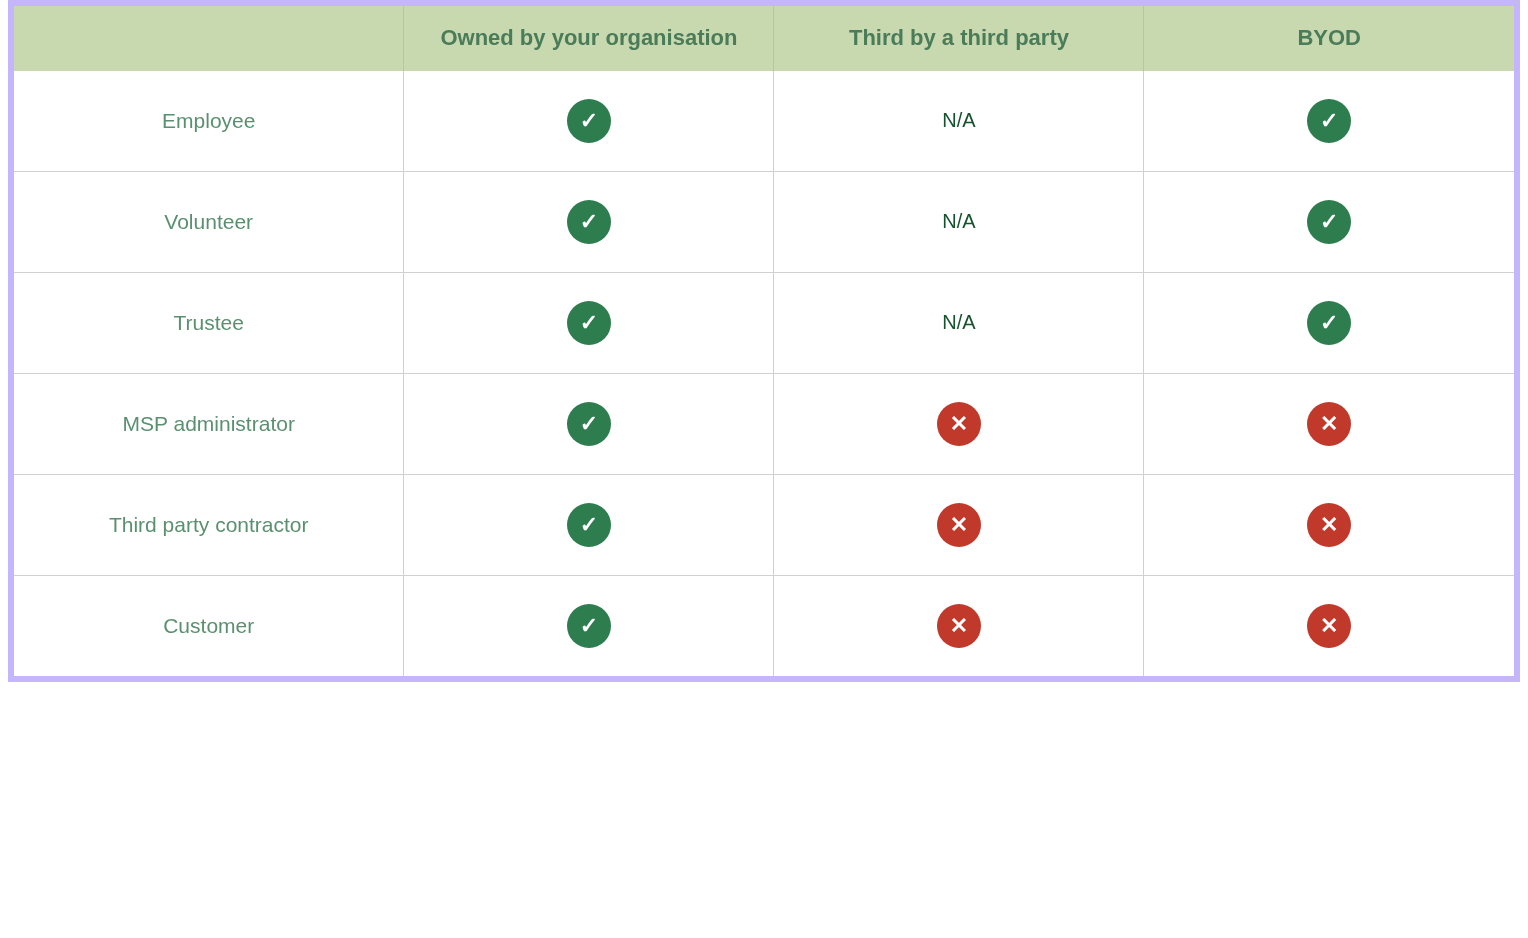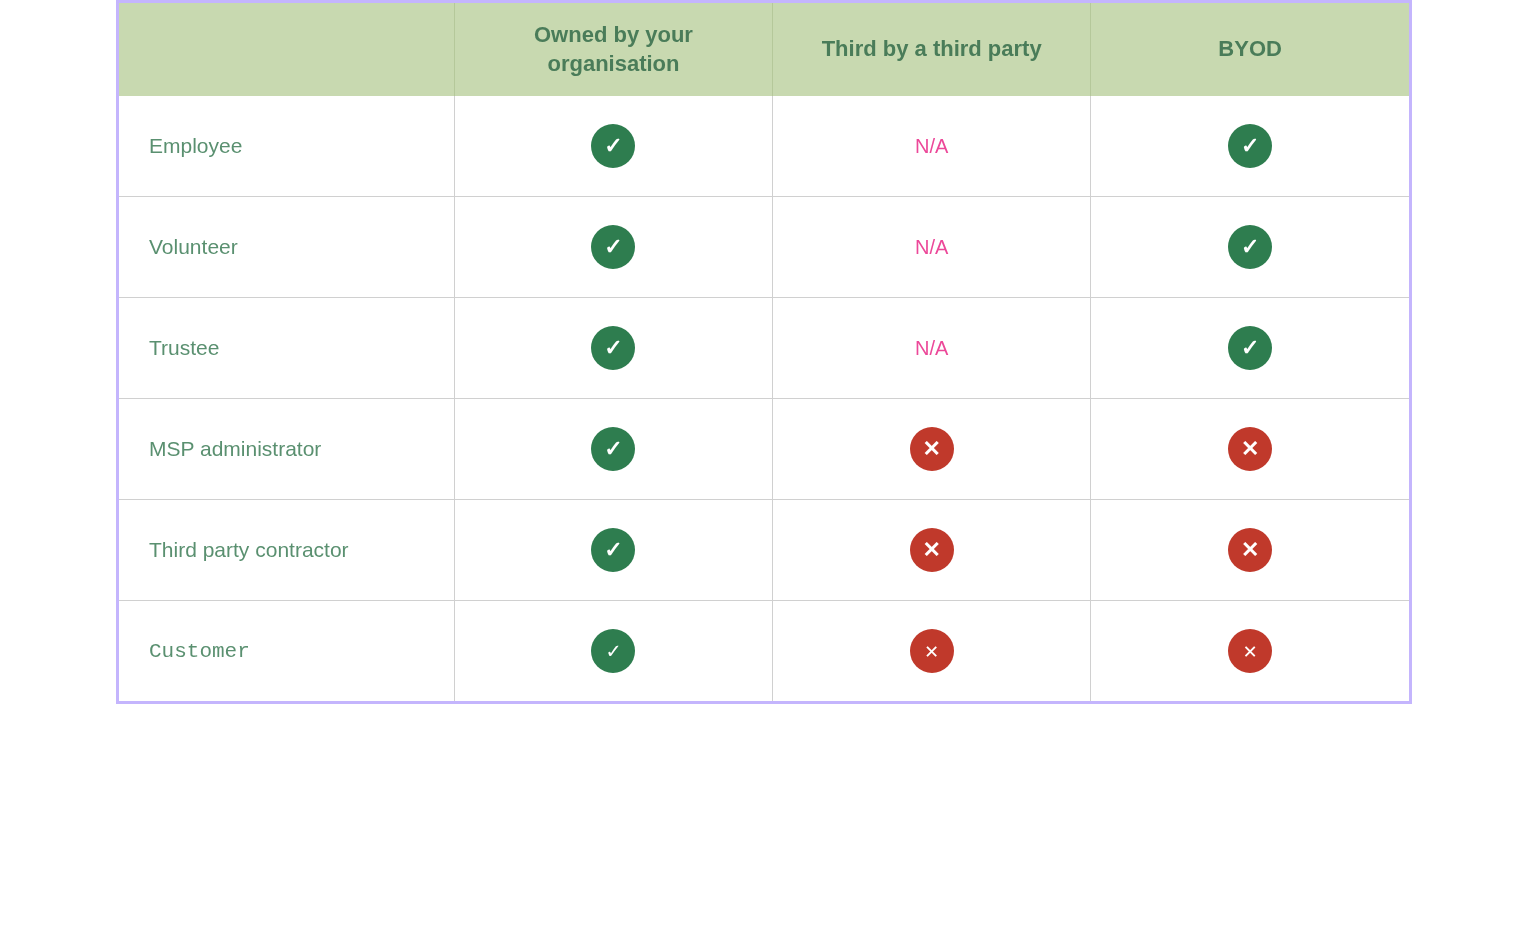--- a/index.html
+++ b/index.html
@@ -12,22 +12,22 @@
       font-family: 'Helvetica Neue', Arial, sans-serif;
       background: #fff;
       display: flex;
       justify-content: center;
       align-items: flex-start;
       min-height: 938px;
       padding: 0;
     }
 
     .table-wrapper {
-      width: 1296px;
-      border: 3px solid #c4b5fd;
+      width: 1512px;
+      border: 6px solid #c4b5fd;
     }
 
     table {
       width: 100%;
       border-collapse: collapse;
       table-layout: fixed;
     }
 
     thead tr {
       background-color: #c8d9b0;
@@ -50,38 +50,37 @@
     thead th:last-child {
       border-right: none;
     }
 
     tbody tr {
       border-bottom: 1px solid #d0d0d0;
     }
 
     tbody tr:last-child {
       border-bottom: none;
-      font-family: Liberation Mono, monospace;
     }
 
     tbody td {
       padding: 28px 30px;
       text-align: center;
       vertical-align: middle;
       border-right: 1px solid #d0d0d0;
       font-size: 20px;
       color: #5a9070;
     }
 
     tbody td:last-child {
       border-right: none;
     }
 
     tbody td:first-child {
-      text-align: left;
+      text-align: center;
       font-size: 21px;
       color: #5a9070;
     }
 
     .check-icon {
       display: inline-flex;
       align-items: center;
       justify-content: center;
       width: 44px;
       height: 44px;
@@ -99,21 +98,21 @@
       width: 44px;
       height: 44px;
       border-radius: 50%;
       background-color: #c0392b;
       color: #fff;
       font-size: 22px;
       font-weight: bold;
     }
 
     .na-text {
-      color: #ec4899;
+      color: #14532d;
       font-size: 20px;
     }
 
     .col-label {
       width: 26%;
     }
     .col-data {
       width: 24.67%;
     }
   </style>

